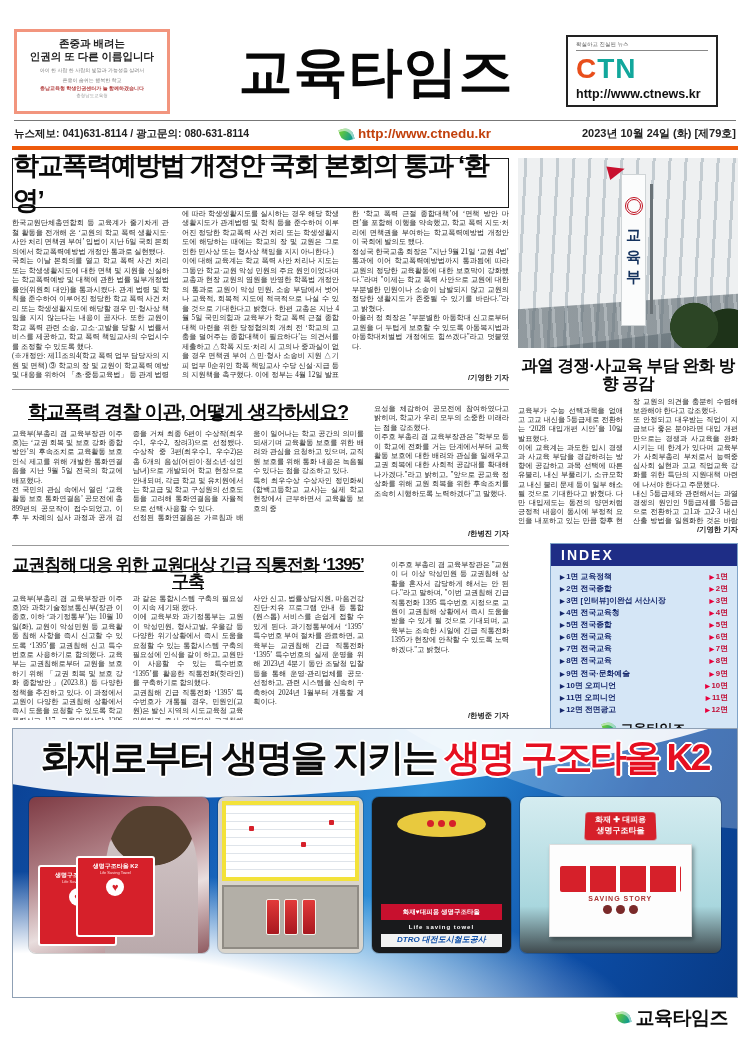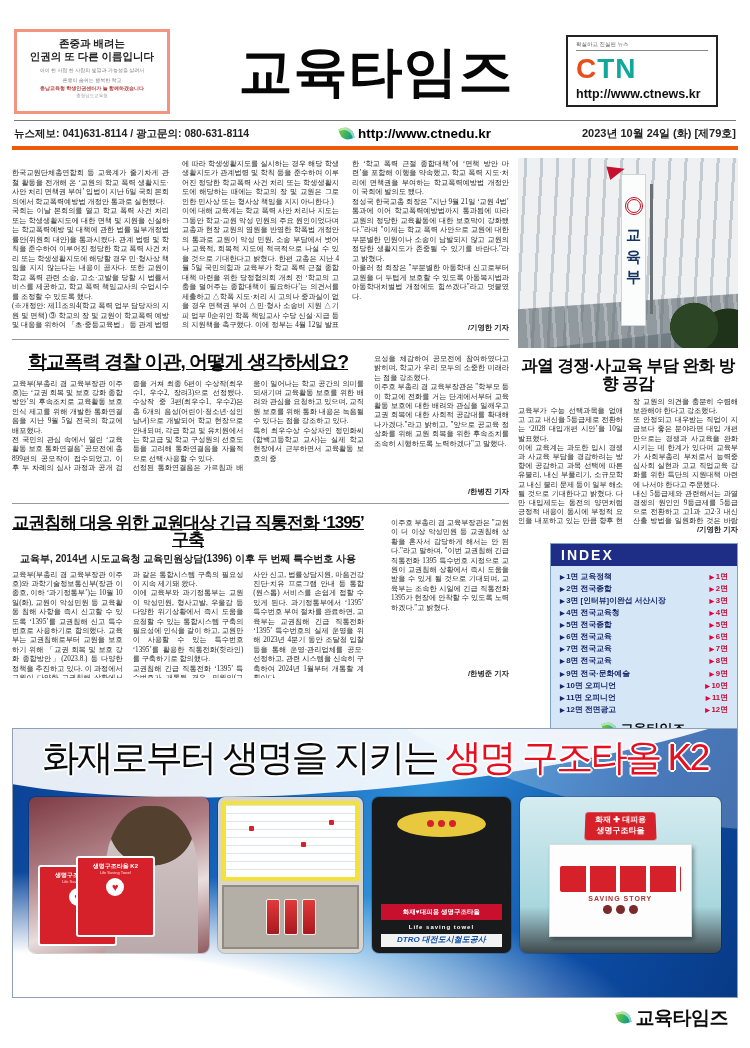--- a/index.html
+++ b/index.html
@@ -13,21 +13,21 @@
   .slogan .s2{font:700 5px/1.5 "Liberation Sans",sans-serif;color:#b03636;}
   .slogan .s3{font:400 4.5px/1.6 "Liberation Sans",sans-serif;color:#999;}
   .masthead{text-align:center;font:900 54px/1 "Liberation Sans",sans-serif;letter-spacing:1px;color:#070707;}
   .ctn{width:152px;height:72px;border:2px solid #222;padding:5px 8px;box-sizing:border-box;display:flex;flex-direction:column;justify-content:space-between;}
   .ctn .tag{font:400 5.5px/1 "Liberation Sans",sans-serif;color:#666;border-bottom:1px solid #888;padding-bottom:2px;}
   .ctn .logo{font:900 28px/1 "Liberation Sans",sans-serif;letter-spacing:1px;}
   .ctn .logo .c1{color:#e84e1b;} .ctn .logo .c2{color:#12a79c;}
   .ctn .url{font:800 12.5px/1 "Liberation Sans",sans-serif;color:#111;}
   .info{display:flex;justify-content:space-between;align-items:center;margin:4px 14px 0;border-top:1.5px solid #777;padding:5px 0 4px;}
   .info .l{font:600 10.5px "Liberation Sans",sans-serif;color:#222;}
-  .info .c{display:flex;align-items:center;gap:5px;font:800 13.5px "Liberation Sans",sans-serif;color:#000000;}
+  .info .c{display:flex;align-items:flex-end;gap:5px;font:800 13.5px "Liberation Sans",sans-serif;color:#c2410c;}
   .info .r{font:700 11px "Liberation Sans",sans-serif;color:#222;}
   .leaf{display:inline-block;width:13px;height:13px;background:linear-gradient(135deg,#63c63f 20%,#0f9b8e 85%);border-radius:0 65% 0 65%;transform:rotate(-18deg);box-shadow:inset -2px 2px 0 rgba(255,255,255,.55);}
   .orange-rule{height:3.5px;background:#ee5a0c;margin:1px 12px 0;}
   
   .content{display:flex;gap:9px;padding:8px 12px 0;height:570px;box-sizing:border-box;}
   .colL{flex:0 0 497px;display:flex;flex-direction:column;}
   .colR{flex:1;min-width:0;}
   .hl-box{border:1.5px solid #1a1a1a;height:48px;display:flex;align-items:center;justify-content:center;
           font:800 26px "Liberation Sans",sans-serif;letter-spacing:-1.5px;color:#0a0a0a;}
   .body-cols{white-space:pre-line;text-align:justify;overflow:hidden;position:relative;}
@@ -64,21 +64,21 @@
   .idx-row .lb::before{content:"▶ ";font-size:6px;color:#16276b;}
   .idx-row .pg{color:#c00d35;} .idx-row .pg::before{content:"▶ ";font-size:6px;color:#e8003c;}
   .idx-logo{display:flex;align-items:center;justify-content:center;gap:5px;padding:4px 0 3px;}
   .idx-logo .t{font:800 13px "Liberation Sans",sans-serif;color:#0c0c0c;}
   
   .ad{margin:8px 12px 0;height:268px;border:1px solid #8fa0b4;position:relative;overflow:hidden;
       background:radial-gradient(130% 95% at 6% 112%,#ffffff 30%,rgba(255,255,255,0) 62%),
                  linear-gradient(115deg,#0a3f92 0%,#1460b8 30%,#2e8fd8 52%,#0c4da6 78%,#083a85 100%);}
   .swoosh{position:absolute;left:-18%;top:-68%;width:140%;height:90%;background:#fff;border-radius:50%;opacity:.9;transform:rotate(-6deg);}
   .swoosh2{position:absolute;right:-24%;top:-40%;width:80%;height:70%;background:rgba(255,255,255,.25);border-radius:50%;transform:rotate(14deg);}
-  .ad-hl{position:relative;text-align:center;padding-top:10px;font-family:"Liberation Sans",sans-serif;font-weight:400;font-size:37px;line-height:1;letter-spacing:-2.5px;white-space:nowrap;}
+  .ad-hl{position:relative;text-align:center;padding-top:10px;font-family:"Liberation Sans",sans-serif;font-weight:700;font-size:37px;line-height:1;letter-spacing:-2.5px;white-space:nowrap;}
   .ad-hl .blk{color:#0b0b0b;text-shadow:-2px 0 #fff,2px 0 #fff,0 -2px #fff,0 2px #fff,-1px -1px #fff,1px 1px #fff,1px -1px #fff,-1px 1px #fff;}
   .ad-hl .red{color:#e60f20;text-shadow:-2px 0 #fff,2px 0 #fff,0 -2px #fff,0 2px #fff,-1px -1px #fff,1px 1px #fff,1px -1px #fff,-1px 1px #fff;}
   .ad-photos{position:absolute;left:16px;right:16px;top:68px;height:156px;display:flex;gap:9px;}
   .ph{border-radius:7px;overflow:hidden;position:relative;box-shadow:0 0 0 1px rgba(0,0,0,.18);}
   .ph1{flex:0 0 26%;background:linear-gradient(160deg,#7e3b44 0%,#b08086 38%,#e9dede 66%,#8f5a60 100%);}
   .person{position:absolute;right:6%;top:6%;width:52%;height:96%;background:radial-gradient(ellipse 46% 26% at 50% 14%,#54402f 98%,transparent 100%),linear-gradient(180deg,transparent 22%,#cfc2c3 24%,#b9a9ab 100%);border-radius:45% 45% 0 0;}
   .pkg{position:absolute;width:44%;height:52%;background:#d6202a;border:2px solid #fff;border-radius:3px;color:#fff;text-align:center;padding-top:5px;box-sizing:border-box;}
   .pkg .t{font:800 6px/1.2 "Liberation Sans",sans-serif;display:block;}
   .pkg .e{font:400 4px/1.3 "Liberation Sans",sans-serif;display:block;color:#ffd9d9;}
   .pkg .heart{display:block;width:18px;height:18px;margin:3px auto 0;background:#fff;border-radius:50%;color:#d6202a;font-size:11px;line-height:18px;}
@@ -139,20 +139,21 @@
     </div>
     <div class="r">2023년 10월 24일 (화) [제79호]</div>
   </div>
   <div class="orange-rule"></div>
 
   <div class="content">
 
     <div class="colL">
 
       <section>
+        <div class="hl-box">학교폭력예방법 개정안 국회 본회의 통과 ‘환영’</div>
         <div class="a1-body body-cols">
           <span>한국교원단체총연합회 등 교육계가 줄기차게 관철 활동을 전개해 온 ‘교원의 학교 폭력 생활지도·사안 처리 면책권 부여’ 입법이 지난 6일 국회 본회의에서 학교폭력예방법 개정안 통과로 실현됐다.
 국회는 이날 본회의를 열고 학교 폭력 사건 처리 또는 학생생활지도에 대한 면책 및 지원을 신설하는 학교폭력예방 및 대책에 관한 법률 일부개정법률안(위원회 대안)을 통과시켰다. 관계 법령 및 학칙을 준수하여 이루어진 정당한 학교 폭력 사건 처리 또는 학생생활지도에 해당할 경우 민·형사상 책임을 지지 않는다는 내용이 골자다. 또한 교원이 학교 폭력 관련 소송, 고소·고발을 당할 시 법률서비스를 제공하고, 학교 폭력 책임교사의 수업시수를 조정할 수 있도록 했다.
 (※개정안: 제11조의4(학교 폭력 업무 담당자의 지원 및 면책) ③ 학교의 장 및 교원이 학교폭력 예방 및 대응을 위하여 「초·중등교육법」 등 관계 법령에 따라 학생생활지도를 실시하는 경우 해당 학생생활지도가 관계법령 및 학칙 등을 준수하여 이루어진 정당한 학교폭력 사건 처리 또는 학생생활지도에 해당하는 때에는 학교의 장 및 교원은 그로 인한 민사상 또는 형사상 책임을 지지 아니한다.)
 이에 대해 교육계는 학교 폭력 사안 처리나 지도는 그동안 학교·교원 악성 민원의 주요 원인이었다며 교총과 현장 교원의 염원을 반영한 학폭법 개정안의 통과로 교원이 악성 민원, 소송 부담에서 벗어나 교육적, 회복적 지도에 적극적으로 나설 수 있을 것으로 기대한다고 밝혔다. 한편 교총은 지난 4월 5일 국민의힘과 교육부가 학교 폭력 근절 종합대책 마련을 위한 당정협의회 개최 전 ‘학교의 고충을 덜어주는 종합대책이 필요하다’는 의견서를 제출하고 △학폭 지도·처리 시 고의나 중과실이 없을 경우 면책권 부여 △민·형사 소송비 지원 △기피 업무 0순위인 학폭 책임교사 수당 신설·지급 등의 지원책을 촉구했다. 이에 정부는 4월 12일 발표한 ‘학교 폭력 근절 종합대책’에 ‘면책 방안 마련’을 포함해 이행을 약속했고, 학교 폭력 지도·처리에 면책권을 부여하는 학교폭력예방법 개정안이 국회에 발의도 됐다.
 정성국 한국교총 회장은 "지난 9월 21일 ‘교원 4법’ 통과에 이어 학교폭력예방법까지 통과됨에 따라 교원의 정당한 교육활동에 대한 보호막이 강화됐다."라며 "이제는 학교 폭력 사안으로 교원에 대한 무분별한 민원이나 소송이 남발되지 않고 교원의 정당한 생활지도가 존중될 수 있기를 바란다."라고 밝혔다.
 아울러 정 회장은 "무분별한 아동학대 신고로부터 교원을 더 두텁게 보호할 수 있도록 아동복지법과 아동학대처벌법 개정에도 힘쓰겠다"라고 덧붙였다.</span>
           <span class="byline">/기영한 기자</span>
         </div>
       </section>
@@ -172,21 +173,20 @@
 이주호 부총리 겸 교육부장관은 "학부모 등이 학교에 전화를 거는 단계에서부터 교육활동 보호에 대한 배려와 관심을 일깨우고 교권 회복에 대한 사회적 공감대를 확대해 나가겠다."라고 밝히고, "앞으로 공교육 정상화를 위해 교원 회복을 위한 후속조치를 조속히 시행하도록 노력하겠다"고 말했다.</span>
           <span class="byline">/한병진 기자</span>
         </div>
       </section>
 
       <hr class="divider">
 
       <section class="art-split art3">
         <div class="a-main">
           <h2>교권침해 대응 위한 교원대상 긴급 직통전화 ‘1395’ 구축</h2>
-          <div class="subhead">교육부, 2014년 시도교육청 교육민원상담(1396) 이후 두 번째 특수번호 사용</div>
           <div class="a-cols body-cols">교육부(부총리 겸 교육부장관 이주호)와 과학기술정보통신부(장관 이종호, 이하 ‘과기정통부’)는 10월 10일(화), 교원이 악성민원 등 교육활동 침해 사항을 즉시 신고할 수 있도록 ‘1395’를 교권침해 신고 특수번호로 사용하기로 합의했다. 교육부는 교권침해로부터 교원을 보호하기 위해 「교권 회복 및 보호 강화 종합방안」(2023.8.) 등 다양한 정책을 추진하고 있다. 이 과정에서 교원이 다양한 교권침해 상황에서 즉시 도움을 요청할 수 있도록 학교폭력신고 117, 교육민원상담 1396과 같은 통합시스템 구축의 필요성이 지속 제기돼 왔다.
 이에 교육부와 과기정통부는 교원이 악성민원, 형사고발, 우울감 등 다양한 위기상황에서 즉시 도움을 요청할 수 있는 통합시스템 구축의 필요성에 인식을 같이 하고, 교원만이 사용할 수 있는 특수번호 ‘1395’를 활용한 직통전화(핫라인)를 구축하기로 합의했다.
 교권침해 긴급 직통전화 ‘1395’ 특수번호가 개통될 경우, 민원인(교원)은 발신 지역의 시도교육청 교육민원팀과 즉시 연결되어 교권침해 사안 신고, 법률상담지원, 마음건강진단·치유 프로그램 안내 등 통합(원스톱) 서비스를 손쉽게 접할 수 있게 된다. 과기정통부에서 ‘1395’ 특수번호 부여 절차를 완료하면, 교육부는 교권침해 긴급 직통전화 ‘1395’ 특수번호의 실제 운영을 위해 2023년 4분기 동안 조달청 입찰 등을 통해 운영·관리업체를 공모·선정하고, 관련 시스템을 신속히 구축하여 2024년 1월부터 개통할 계획이다.</div>
         </div>
         <div class="a-side body-cols">
           <span>이주호 부총리 겸 교육부장관은 "교원이 더 이상 악성민원 등 교권침해 상황을 혼자서 감당하게 해서는 안 된다."라고 말하며, "이번 교권침해 긴급 직통전화 1395 특수번호 지정으로 교원이 교권침해 상황에서 즉시 도움을 받을 수 있게 될 것으로 기대되며, 교육부는 조속한 시일에 긴급 직통전화 1395가 현장에 안착할 수 있도록 노력하겠다."고 밝혔다.</span>
           <span class="byline">/한병준 기자</span>
         </div>
       </section>
 

